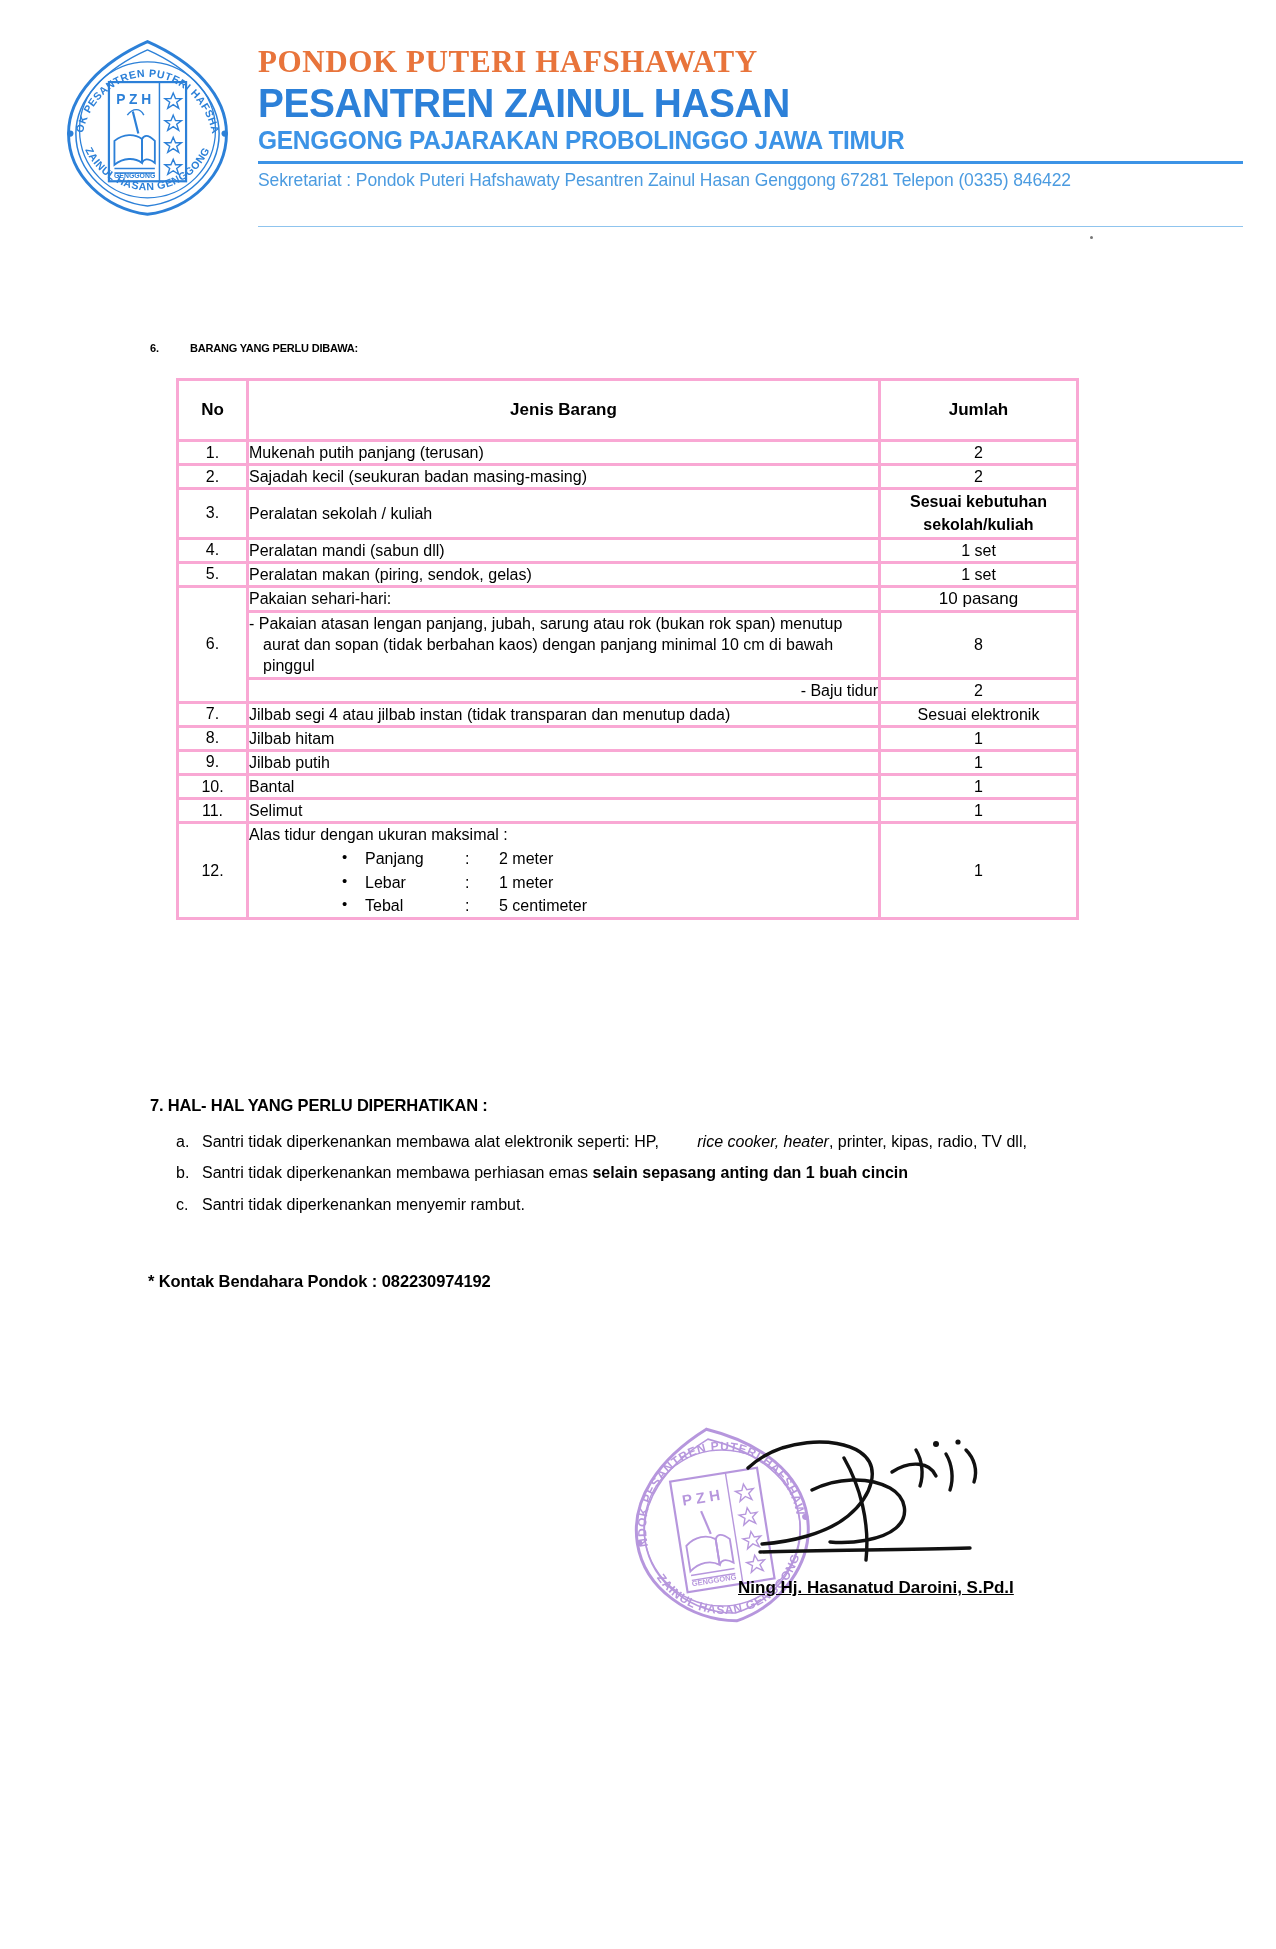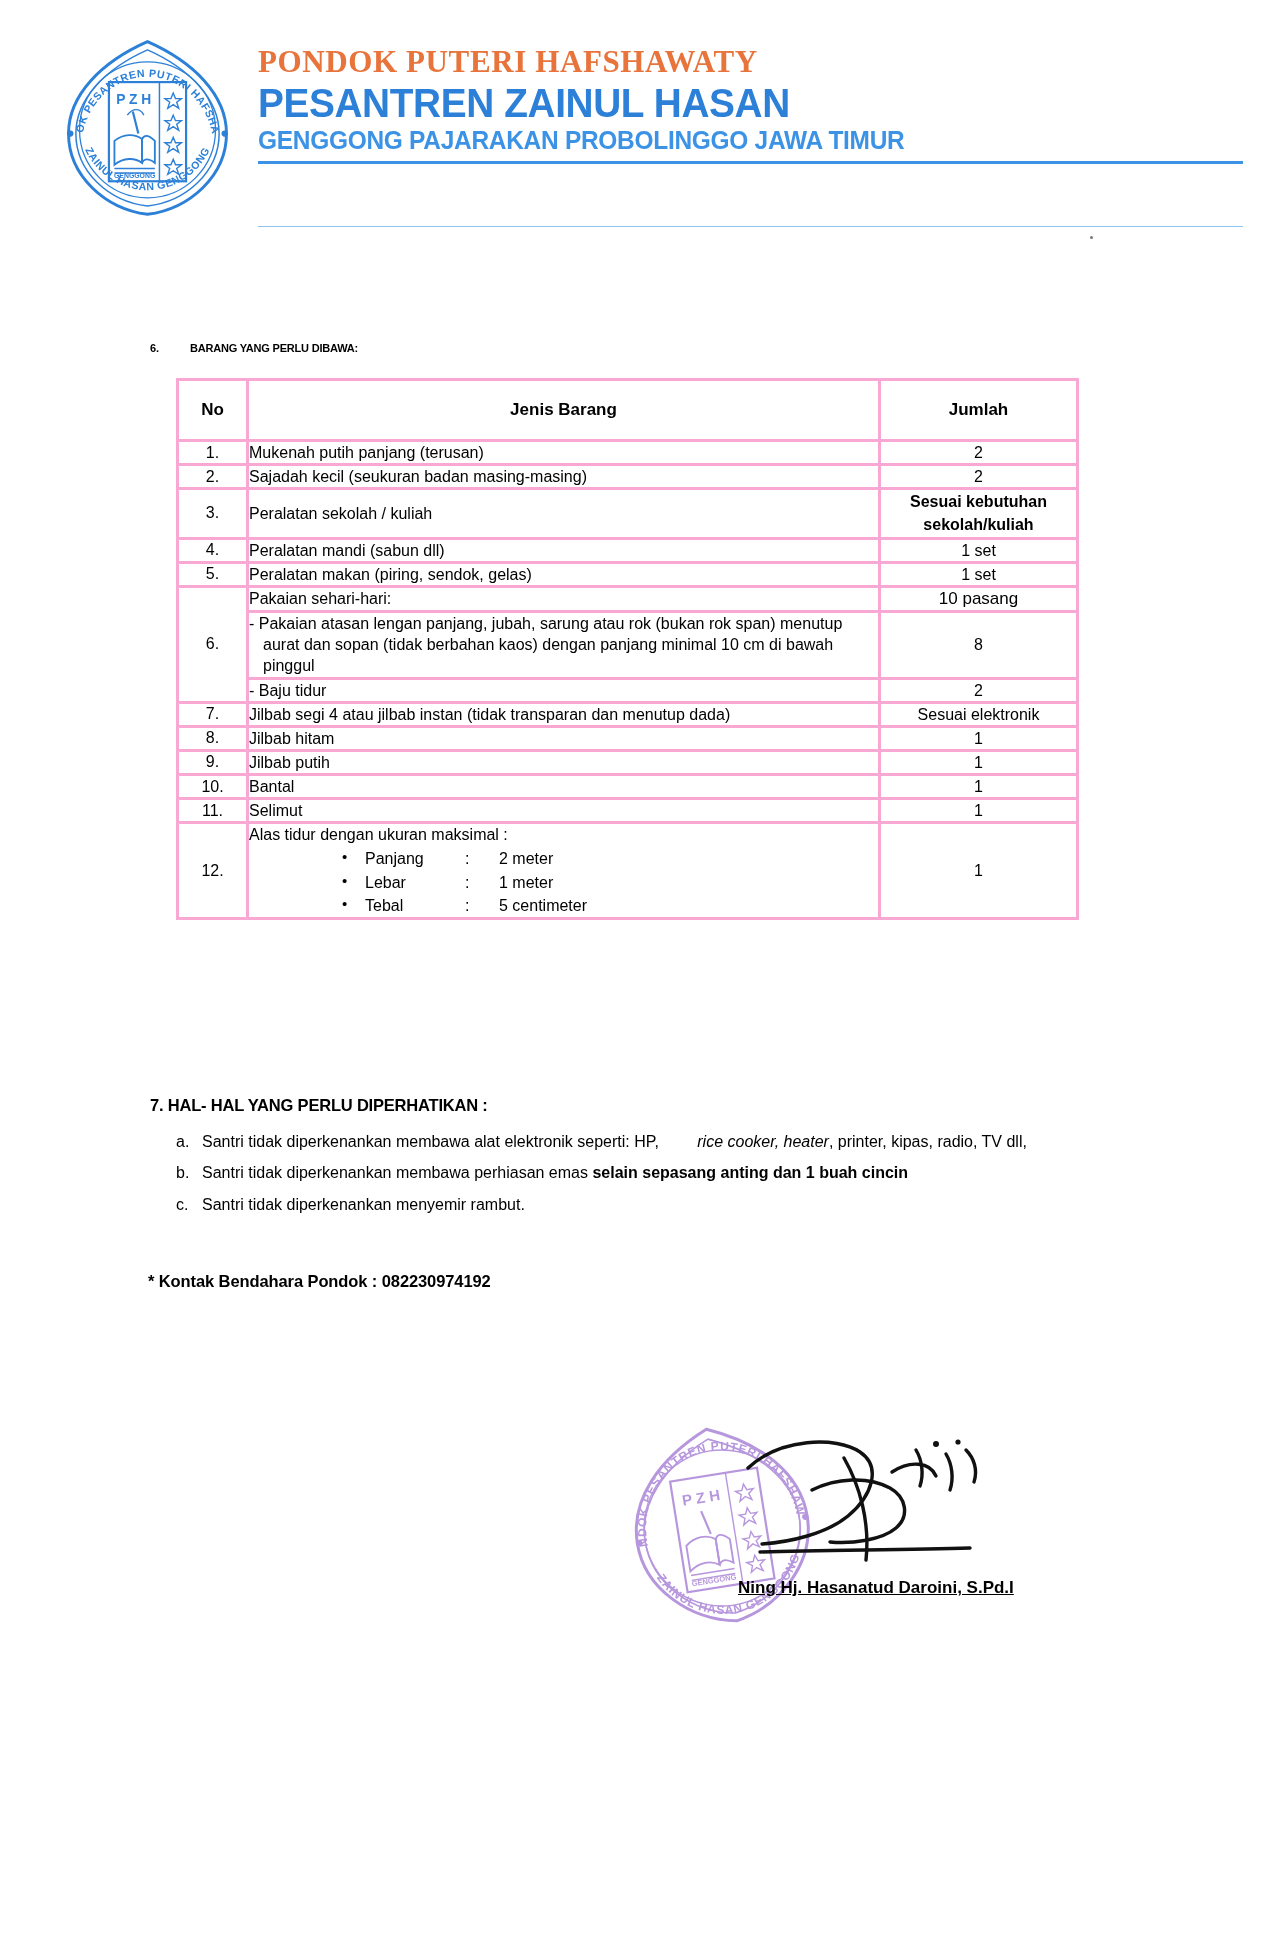--- a/index.html
+++ b/index.html
@@ -302,20 +302,21 @@
           <polygon points="128,132 130.5,138 137,138 131.8,142 134,148.5 128,144.5 122,148.5 124.2,142 119,138 125.5,138"></polygon>
         </g>
       </svg>
     </div>
 
     <div class="header-text">
       <div class="hl-line1">PONDOK PUTERI HAFSHAWATY</div>
       <div class="hl-line2">PESANTREN ZAINUL HASAN</div>
       <div class="hl-line3">GENGGONG PAJARAKAN PROBOLINGGO JAWA TIMUR</div>
       <div class="hl-rule"></div>
+      <div class="hl-line4">Sekretariat : Pondok Puteri Hafshawaty Pesantren Zainul Hasan Genggong 67281 Telepon (0335) 846422</div>
     </div>
     <div class="hl-rule-bottom"></div>
     <div class="hl-dot"></div>
   </div>
 
   <div class="sec6-title">
     <span class="num">6.</span><span>BARANG YANG PERLU DIBAWA:</span>
   </div>
 
   <table class="goods">
@@ -363,21 +364,21 @@
         <td class="cname">Pakaian sehari-hari:</td>
         <td class="cqty big">10 pasang</td>
       </tr>
       <tr>
         <td class="cname">
           <div class="hang">- Pakaian atasan lengan panjang, jubah, sarung atau rok (bukan rok span) menutup aurat dan sopan (tidak berbahan kaos) dengan panjang minimal 10 cm di bawah pinggul</div>
         </td>
         <td class="cqty">8</td>
       </tr>
       <tr>
-        <td class="cname" style="border-top:none;">-  Baju tidur</td>
+        <td class="cname" style="border-top:none;text-align:right;">-  Baju tidur</td>
         <td class="cqty" style="border-top:none;">2</td>
       </tr>
 
       <tr>
         <td class="cno">7.</td>
         <td class="cname">Jilbab segi 4 atau jilbab instan (tidak transparan dan menutup dada)</td>
         <td class="cqty">Sesuai elektronik</td>
       </tr>
       <tr>
         <td class="cno">8.</td>

